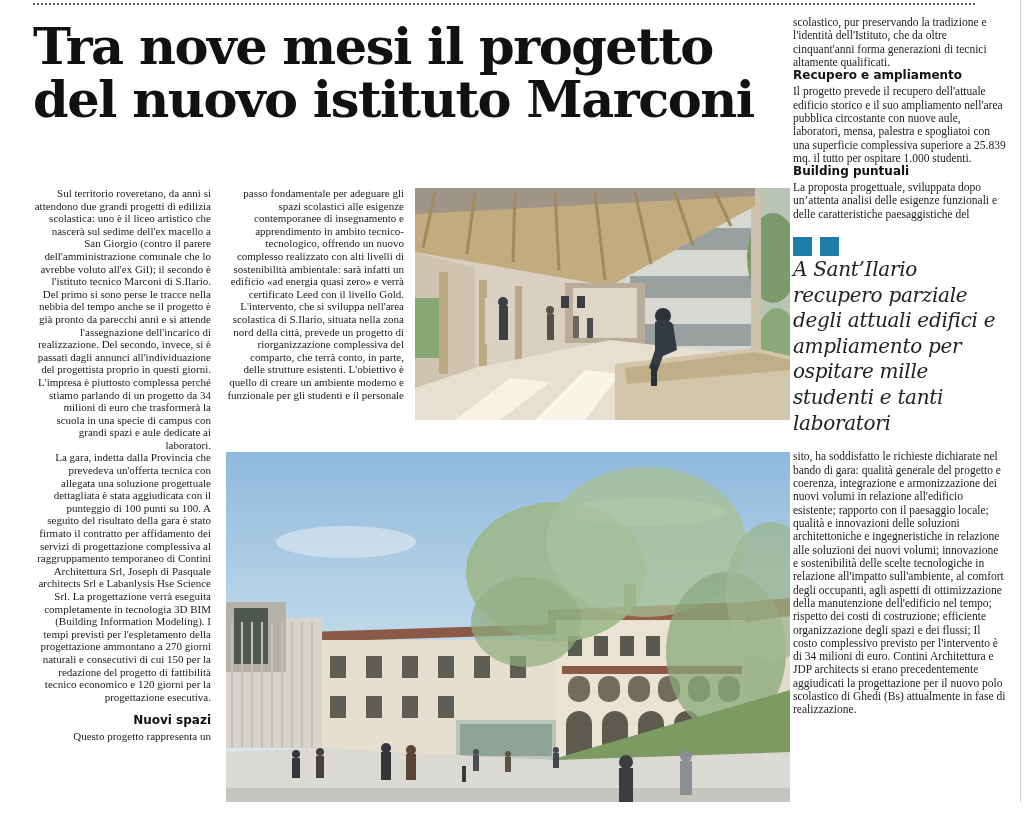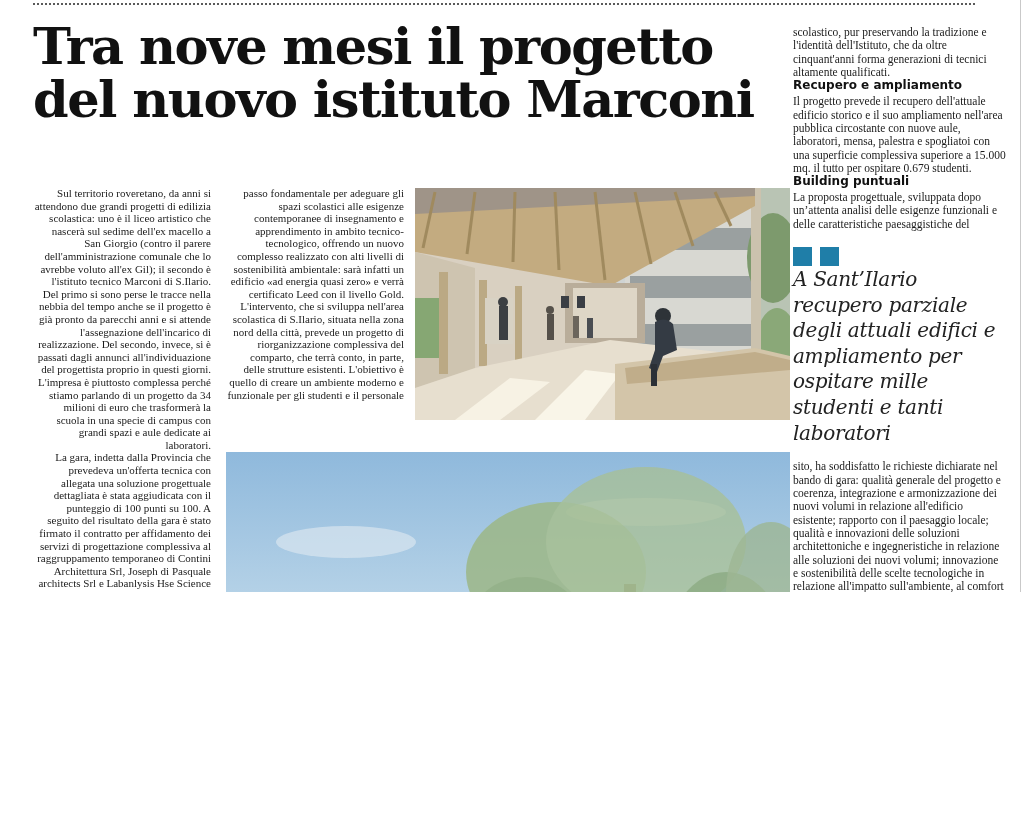--- a/index.html
+++ b/index.html
@@ -1,20 +1,20 @@
 <!DOCTYPE html>
 <html><head>
 <meta charset="utf-8">
 <style>
   * { margin: 0; padding: 0; box-sizing: border-box; }
   html, body { background: #ffffff; }
   .page {
     position: relative;
     width: 1024px;
-    height: 592px;
+    height: 802px;
     background: #ffffff;
     overflow: hidden;
     font-family: "Liberation Serif", serif;
     color: #1a1a1a;
   }
   .top-dotted {
     position: absolute;
     left: 33px; top: 3px;
     width: 942px; height: 0;
     border-top: 2px dotted #5a5a5a;
@@ -59,21 +59,21 @@
   .kicker {
     font-family: "DejaVu Sans", sans-serif;
     font-weight: bold;
     font-size: 12px;
     margin-top: 11px;
     margin-bottom: 2px;
     color: #111;
   }
   .sidebar {
     position: absolute;
-    left: 793px; top: 26px;
+    left: 793px; top: 16px;
     width: 213px;
     font-size: 11.5px;
     line-height: 1.16;
     color: #1b1b1b;
   }
   .sidebar .kicker { margin-top: 0; margin-bottom: 2px; }
   .quote-marks { margin-top: 16px; height: 20px; }
   .quote-sq {
     display: inline-block;
     width: 19px; height: 19px;
@@ -307,21 +307,21 @@
     </svg>
   </div>
 
   <div class="caption caption-bottom">
     <b>Visioni</b><span> Il render del progetto vincente della gara da 34 milioni di euro per la futura scuola roveretana</span>
   </div>
 
   <div class="sidebar">
     <p>scolastico, pur preservando la tradizione e l'identità dell'Istituto, che da oltre cinquant'anni forma generazioni di tecnici altamente qualificati.</p>
     <div class="kicker">Recupero e ampliamento</div>
-    <p>Il progetto prevede il recupero dell'attuale edificio storico e il suo ampliamento nell'area pubblica circostante con nuove aule, laboratori, mensa, palestra e spogliatoi con una superficie complessiva superiore a 15.000 mq. il tutto per ospitare 0.679 studenti.</p>
+    <p>Il progetto prevede il recupero dell'attuale edificio storico e il suo ampliamento nell'area pubblica circostante con nuove aule, laboratori, mensa, palestra e spogliatoi con una superficie complessiva superiore a 25.839 mq. il tutto per ospitare 1.000 studenti.</p>
     <div class="kicker">Building puntuali</div>
     <p>La proposta progettuale, sviluppata dopo un’attenta analisi delle esigenze funzionali e delle caratteristiche paesaggistiche del</p>
     <div class="quote-marks">
       <span class="quote-sq"></span><span class="quote-sq"></span>
     </div>
     <div class="pull-quote">A Sant’Ilario recupero parziale degli attuali edifici e ampliamento per ospitare mille studenti e tanti laboratori</div>
     <p>sito, ha soddisfatto le richieste dichiarate nel bando di gara: qualità generale del progetto e coerenza, integrazione e armonizzazione dei nuovi volumi in relazione all'edificio esistente; rapporto con il paesaggio locale; qualità e innovazioni delle soluzioni architettoniche e ingegneristiche in relazione alle soluzioni dei nuovi volumi; innovazione e sostenibilità delle scelte tecnologiche in relazione all'impatto sull'ambiente, al comfort degli occupanti, agli aspetti di ottimizzazione della manutenzione dell'edificio nel tempo; rispetto dei costi di costruzione; efficiente organizzazione degli spazi e dei flussi; Il costo complessivo previsto per l'intervento è di 34 milioni di euro. Contini Architettura e JDP architects si erano precedentemente aggiudicati la progettazione per il nuovo polo scolastico di Ghedi (Bs) attualmente in fase di realizzazione.</p>
   </div>
 
 </div>

